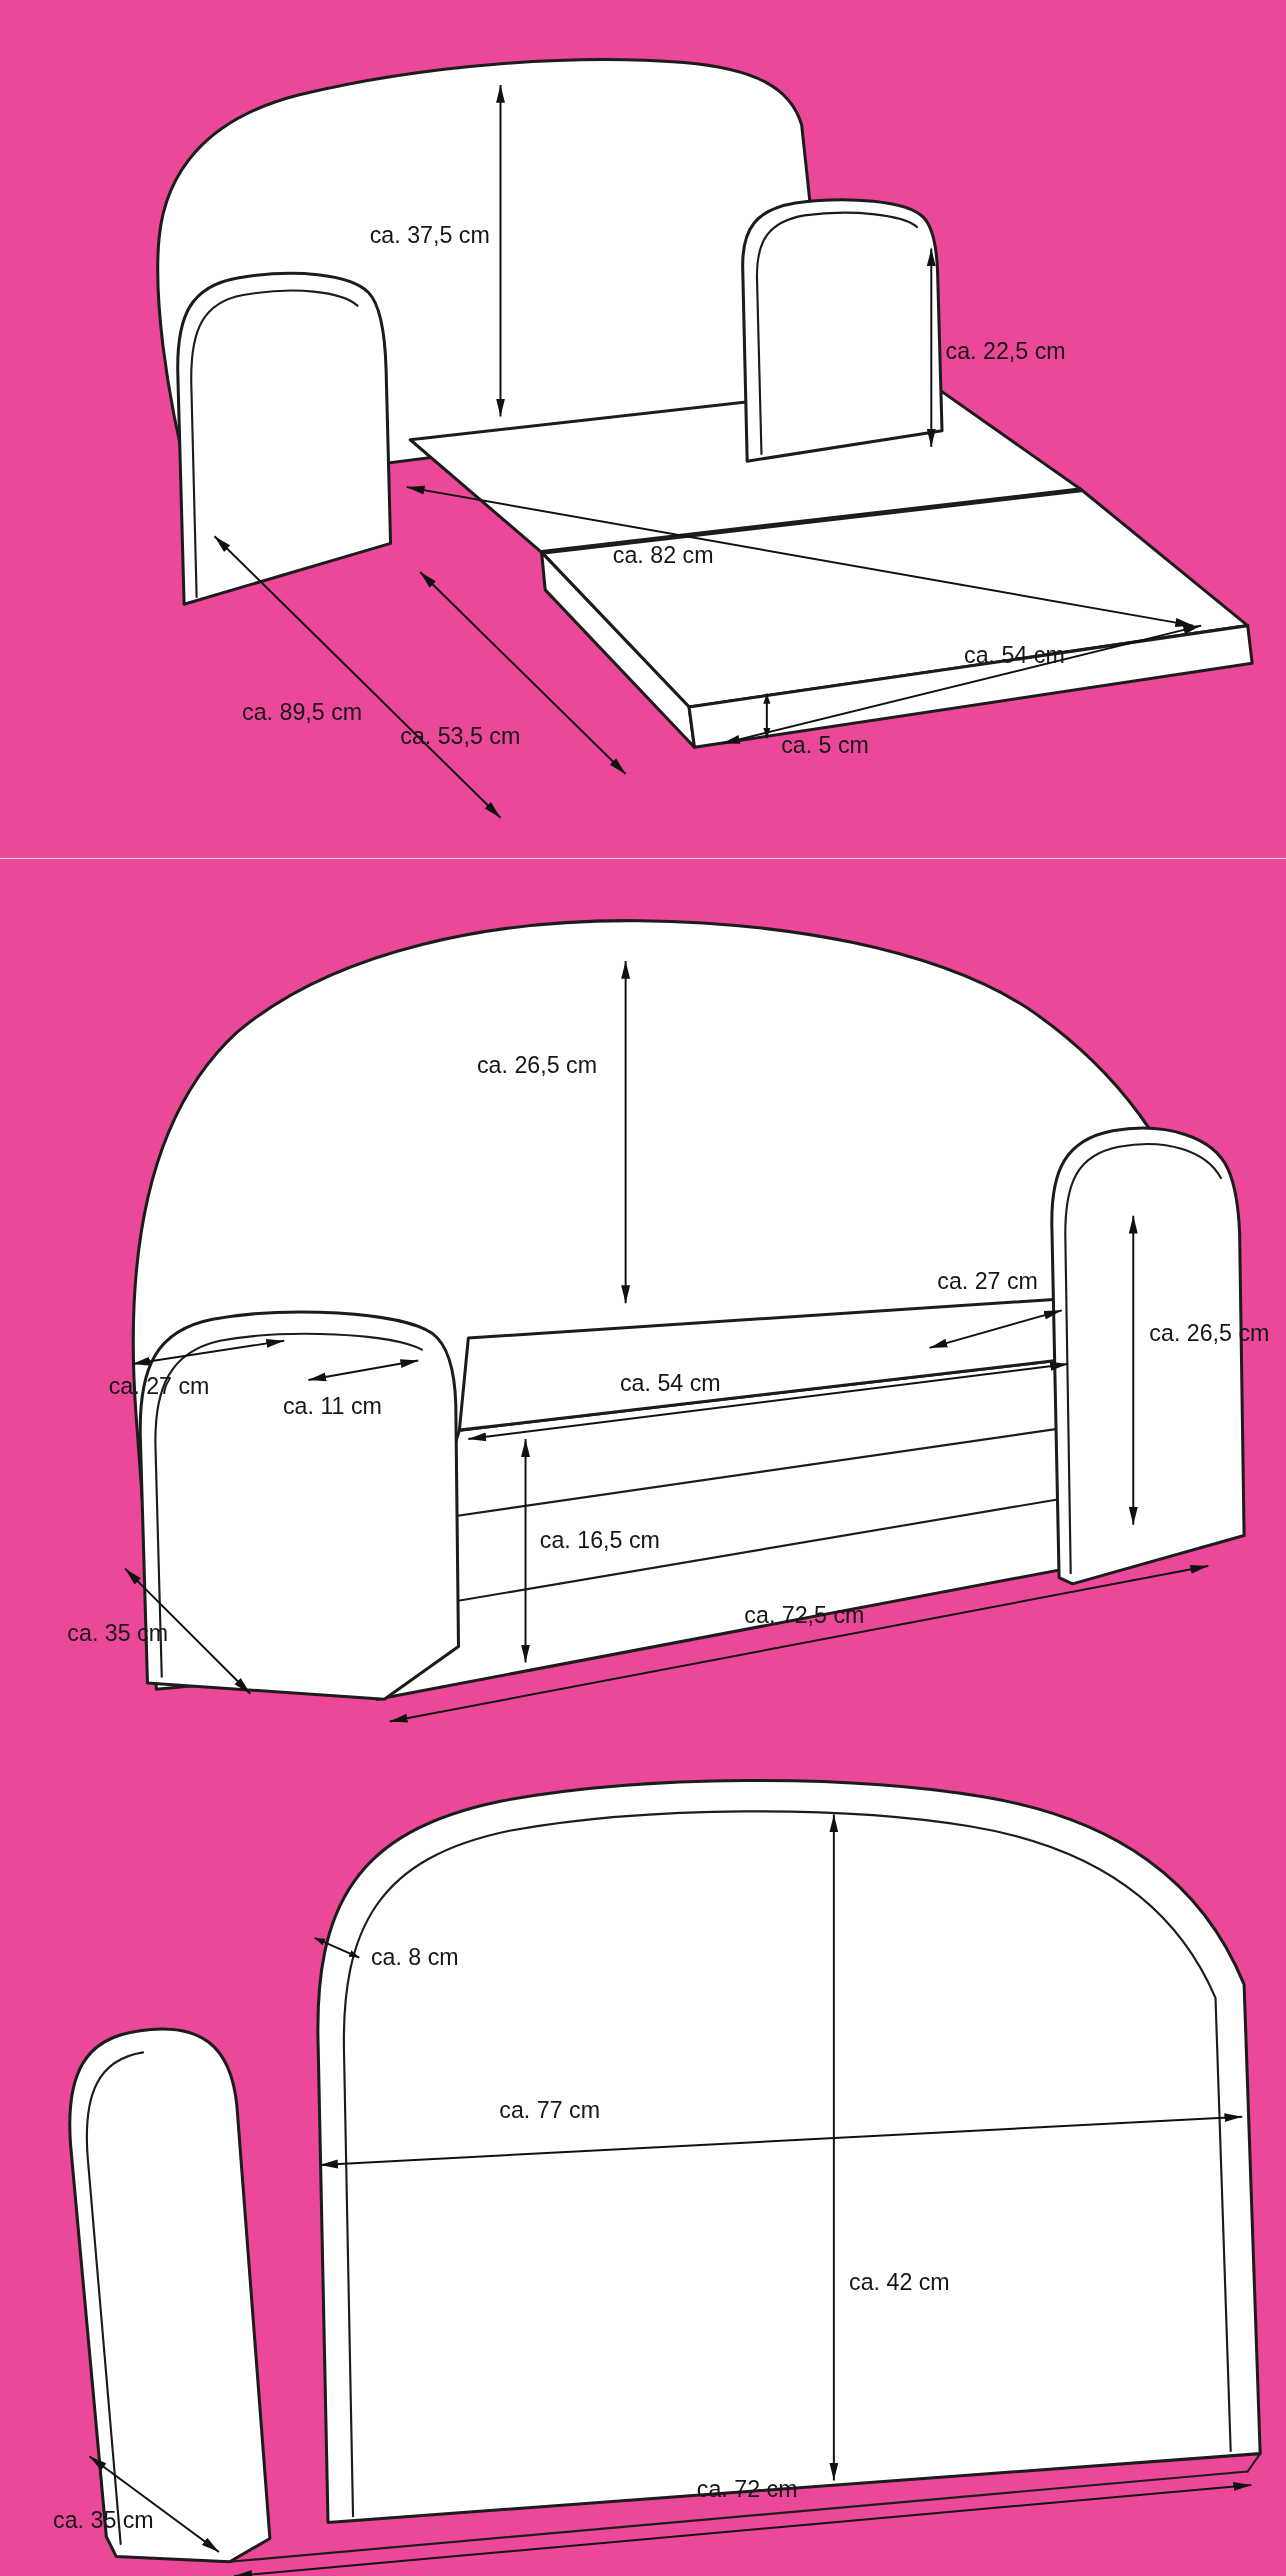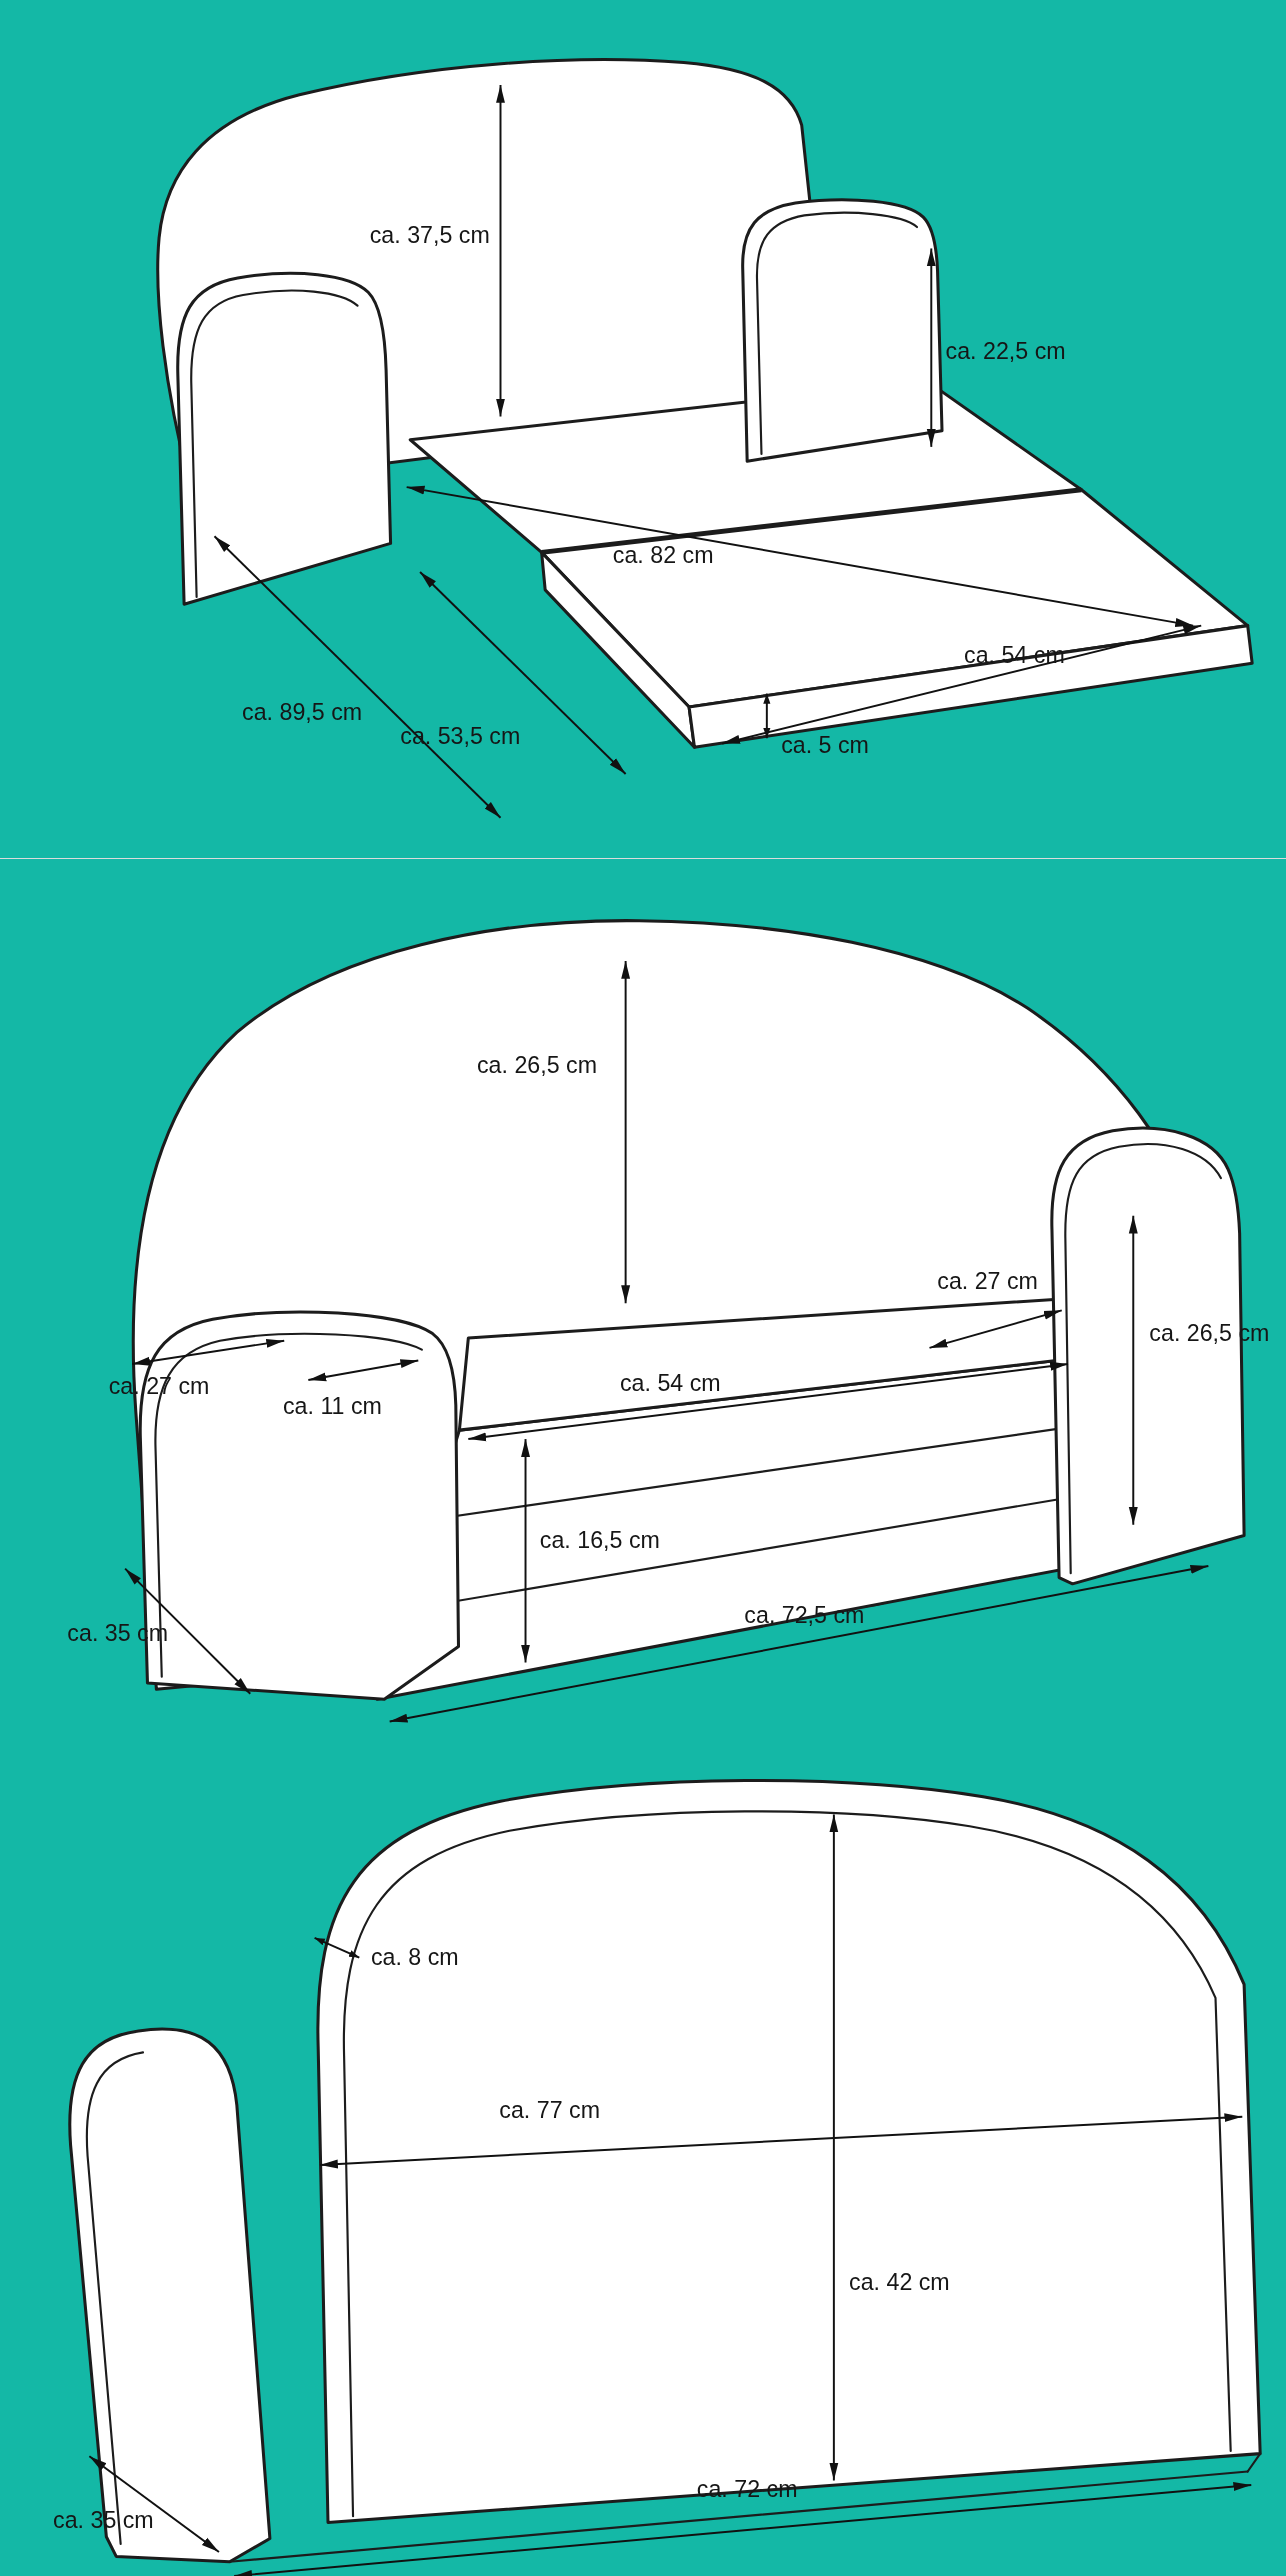--- a/index.html
+++ b/index.html
@@ -1,16 +1,16 @@
 <!DOCTYPE html>
 <html style="font-size:14.3px"><head>
 <meta charset="utf-8">
 <style>
   html,body { margin:0; padding:0; background:#fff; }
-  .page { position:relative; width:1287px; height:2576px; background:#14b8a6;
+  .page { position:relative; width:1287px; height:2576px; background:#ec4899;
           font-family:"Liberation Sans", sans-serif; }
   .panel { display:block; }
   .panel svg { display:block; }
   .sep { position:absolute; left:0; right:0; height:0.9px; background:#dcdcdc; }
   svg text { font:26px "Liberation Sans", sans-serif; fill:#161616; }
   .o  { fill:#ffffff; stroke:#1c1c1c; stroke-width:3.4; stroke-linejoin:round; }
   .o2 { fill:none; stroke:#1c1c1c; stroke-width:2.4; stroke-linejoin:round; stroke-linecap:round; }
   .heavy { stroke:#1c1c1c; stroke-width:5.5; }
   .dim { stroke:#111111; stroke-width:2.2; fill:none; }
   marker path { fill:#111111; }

